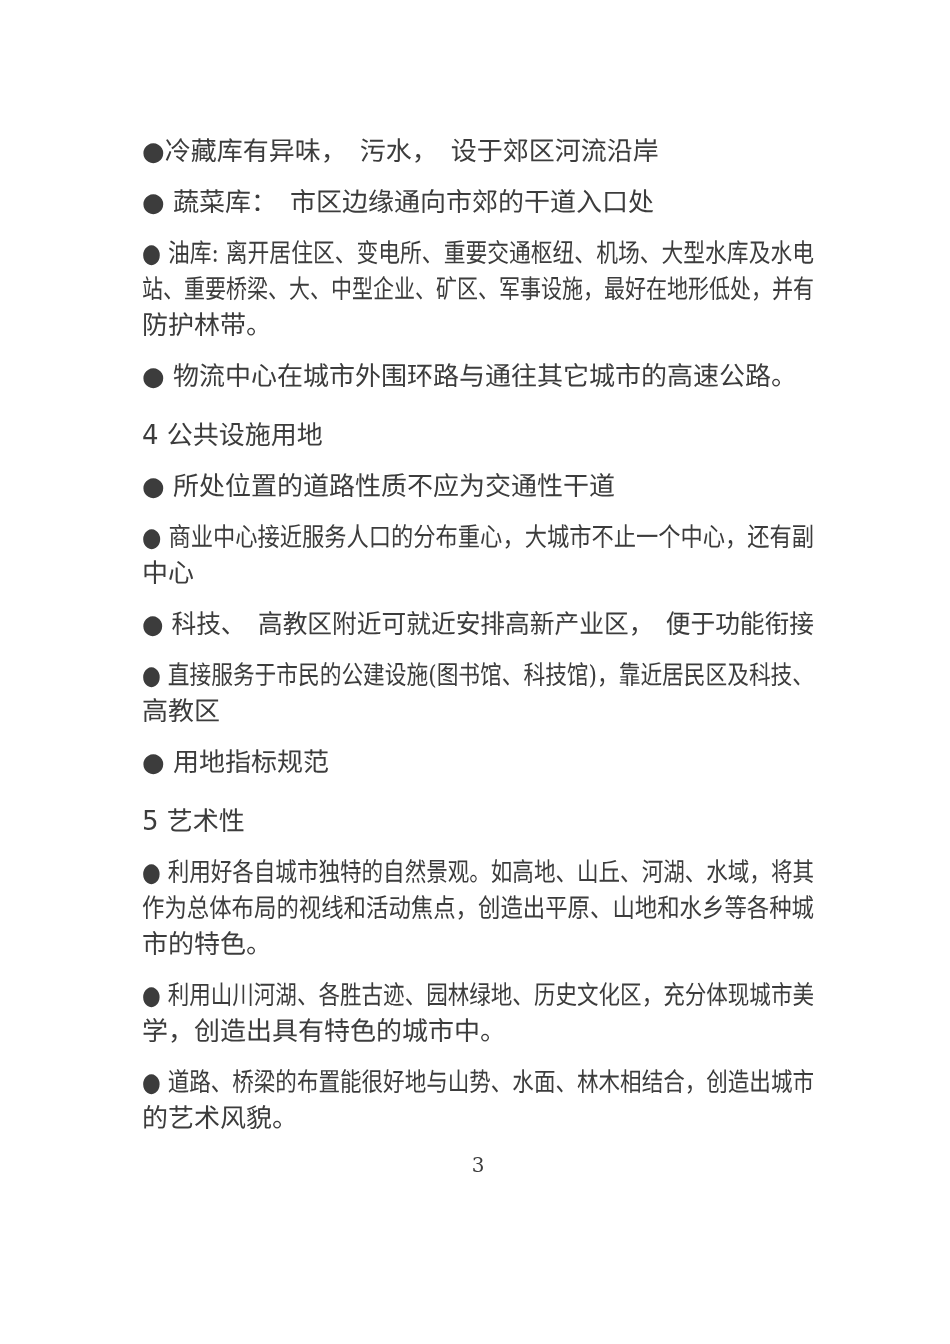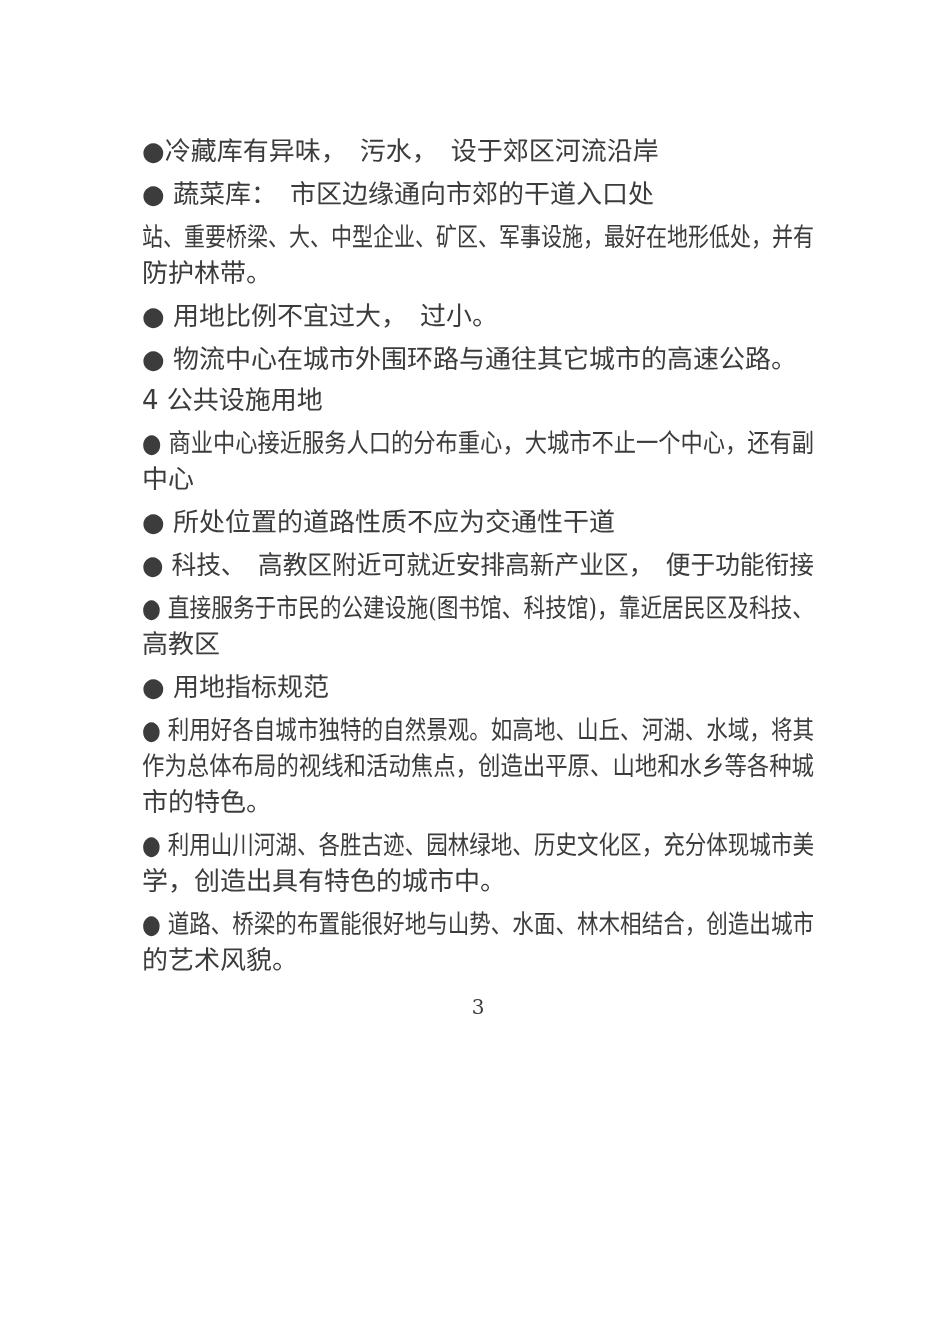--- a/index.html
+++ b/index.html
@@ -21,27 +21,27 @@
     padding-left: 19px;
   }
   .content {
     position: absolute;
     left: 142px;
     top: 133px;
     width: 672px;
     color: #3c3c3c;
   }
   .block {
-    margin-top: 7px;
+    margin-top: 15px;
   }
   .block:first-child {
     margin-top: 0;
   }
   .block.heading {
-    margin-top: 5px;
+    margin-top: 23px;
     font-family: "DejaVu Sans", sans-serif;
   }
   .line {
     display: block;
     font-size: 26px;
     line-height: 36px;
     white-space: nowrap;
   }
   .line > span {
     display: inline-block;
@@ -63,48 +63,49 @@
 <div class="page">
   <div class="content">
     <div>
         <div class="block bullet">
           <div class="line"><span>●冷藏库有异味，　污水，　设于郊区河流沿岸</span></div>
         </div>
         <div class="block bullet">
           <div class="line"><span>● 蔬菜库：　市区边缘通向市郊的干道入口处</span></div>
         </div>
         <div class="block bullet">
+          <div class="line"><span style="transform: scaleX(0.837922);">● 油库: 离开居住区、变电所、重要交通枢纽、机场、大型水库及水电</span></div>
           <div class="line"><span style="transform: scaleX(0.807677);">站、重要桥梁、大、中型企业、矿区、军事设施，最好在地形低处，并有</span></div>
           <div class="line"><span>防护林带。</span></div>
-        </div>
-        <div class="block bullet">
-          <div class="line"><span>● 用地比例不宜过大，　过小。</span></div>
         </div>
         <div class="block bullet">
           <div class="line"><span>● 物流中心在城市外围环路与通往其它城市的高速公路。</span></div>
         </div>
         <div class="block heading">
           <div class="line"><span>4 公共设施用地</span></div>
         </div>
         <div class="block bullet">
+          <div class="line"><span>● 所处位置的道路性质不应为交通性干道</span></div>
+        </div>
+        <div class="block bullet">
           <div class="line"><span style="transform: scaleX(0.856102);">● 商业中心接近服务人口的分布重心，大城市不止一个中心，还有副</span></div>
           <div class="line"><span>中心</span></div>
-        </div>
-        <div class="block bullet">
-          <div class="line"><span>● 所处位置的道路性质不应为交通性干道</span></div>
         </div>
         <div class="block bullet">
           <div class="line"><span style="transform: scaleX(0.950558);">● 科技、　高教区附近可就近安排高新产业区，　便于功能衔接</span></div>
         </div>
         <div class="block bullet">
           <div class="line"><span style="transform: scaleX(0.834523);">● 直接服务于市民的公建设施(图书馆、科技馆)，靠近居民区及科技、</span></div>
           <div class="line"><span>高教区</span></div>
         </div>
         <div class="block bullet">
           <div class="line"><span>● 用地指标规范</span></div>
+        </div>
+        <div class="block heading">
+          <div class="line"><span>5 艺术性</span></div>
         </div>
         <div class="block bullet">
           <div class="line"><span style="transform: scaleX(0.828655);">● 利用好各自城市独特的自然景观。如高地、山丘、河湖、水域，将其</span></div>
           <div class="line"><span style="transform: scaleX(0.861521);">作为总体布局的视线和活动焦点，创造出平原、山地和水乡等各种城</span></div>
           <div class="line"><span>市的特色。</span></div>
         </div>
         <div class="block bullet">
           <div class="line"><span style="transform: scaleX(0.828655);">● 利用山川河湖、各胜古迹、园林绿地、历史文化区，充分体现城市美</span></div>
           <div class="line"><span>学，创造出具有特色的城市中。</span></div>
         </div>

